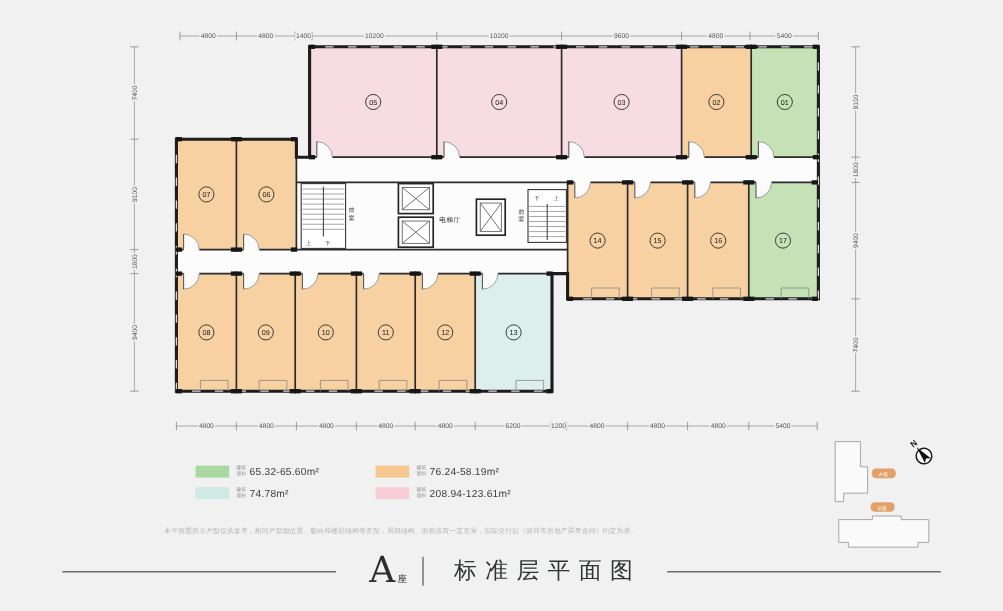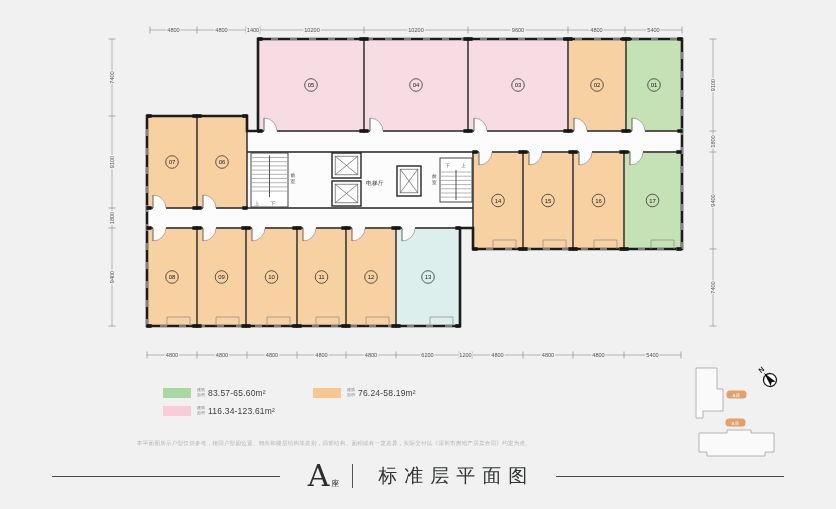--- a/index.html
+++ b/index.html
@@ -447,37 +447,45 @@
       </g>
     </svg>
 
   <div class="legend" id="legend">
       <div class="lg-item">
         <span class="sw" style="background: rgb(169, 216, 160);"></span>
         <span class="pref">
           <div>建筑</div>
           <div>面积</div>
         </span>
-        <span class="val">83.57-65.60m²</span>
+        <span class="val">65.32-65.60m²</span>
       </div>
       <div class="lg-item">
         <span class="sw" style="background: rgb(246, 199, 142);"></span>
         <span class="pref">
           <div>建筑</div>
           <div>面积</div>
         </span>
         <span class="val">76.24-58.19m²</span>
       </div>
       <div class="lg-item">
+        <span class="sw" style="background: rgb(207, 233, 228);"></span>
+        <span class="pref">
+          <div>建筑</div>
+          <div>面积</div>
+        </span>
+        <span class="val">74.78m²</span>
+      </div>
+      <div class="lg-item">
         <span class="sw" style="background: rgb(248, 205, 216);"></span>
         <span class="pref">
           <div>建筑</div>
           <div>面积</div>
         </span>
-        <span class="val">116.34-123.61m²</span>
+        <span class="val">208.94-123.61m²</span>
       </div>
     </div>
 
   <div class="disclaimer">本平面图所示户型仅供参考，相同户型因位置、朝向和楼层结构等差别，局部结构、面积或有一定差异，实际交付以《深圳市房地产买卖合同》约定为准。</div>
 
   <div class="titlebar">
     <span class="tline"></span>
     <span class="tblock">
       <span class="tA">A</span>
       <span class="tsuf">座</span>

